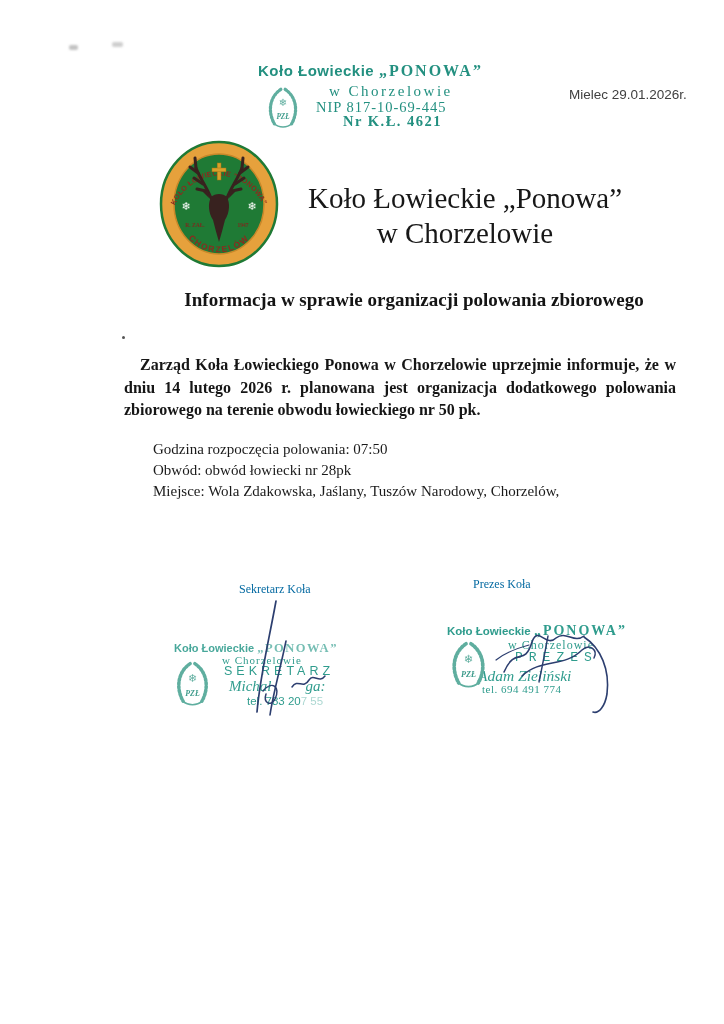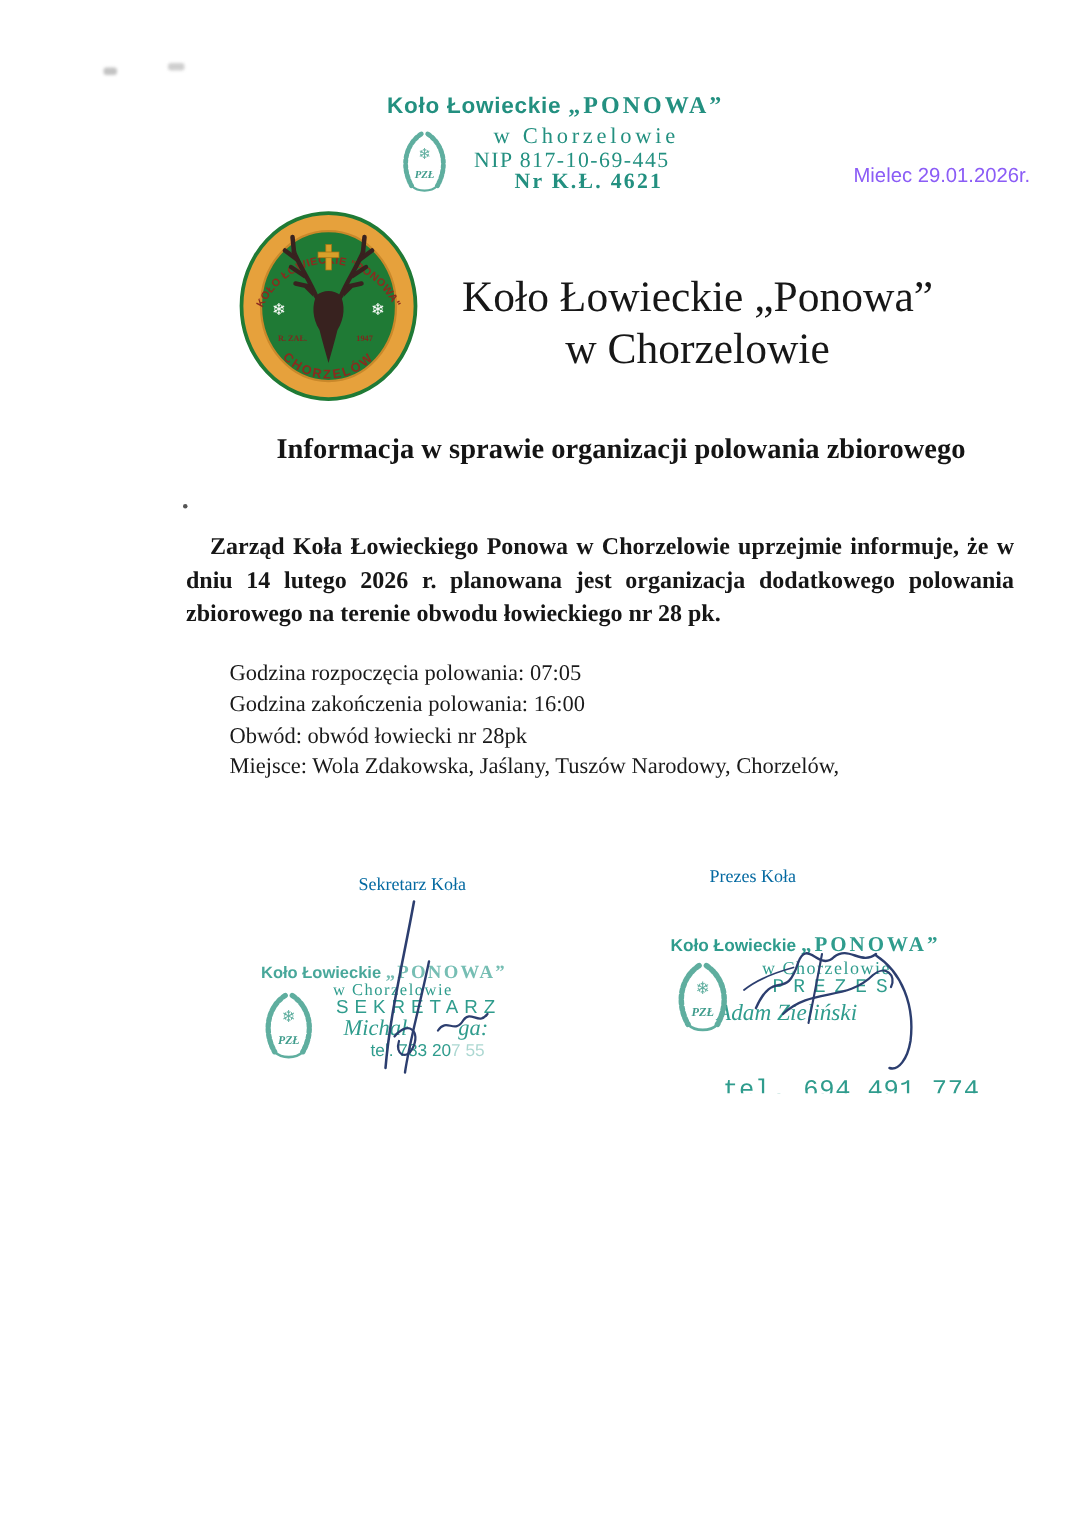--- a/index.html
+++ b/index.html
@@ -19,21 +19,21 @@
 
   
   .stamp-ink { color:#239080; }
   .hs-line1 { left:232px; top:62px; font-family:"Liberation Sans",sans-serif; font-weight:bold; font-size:15px; letter-spacing:.5px; }
   .hs-line1 .stamp-name { font-family:"Liberation Serif",serif; font-size:16px; letter-spacing:2px; }
   .hs-line2 { left:303px; top:83px; font-size:15px; letter-spacing:2.5px; }
   .hs-line3 { left:290px; top:99px; font-family:Liberation Serif, serif; font-size:14.5px; letter-spacing:1px; }
   .hs-line4 { left:317px; top:113px; font-weight:bold; font-size:14.5px; letter-spacing:1.5px; }
   .hs-wreath { left:233px; top:85px; width:48px; height:46px; }
 
-  .dateline { left:543px; top:109px; font-family:"Liberation Sans",sans-serif; font-size:13.5px; color:#8b5cf6; }
+  .dateline { left:543px; top:87px; font-family:"Liberation Sans",sans-serif; font-size:13.5px; color:#404040; }
 
   
   .emblem { left:133px; top:140px; width:120px; height:128px; }
 
   
   .title { left:239px; top:181px; width:400px; text-align:center; font-size:29px; line-height:35px; color:#171717; }
   .heading { left:34px; top:289px; width:708px; text-align:center; font-weight:bold; font-size:19px; color:#141414; }
 
   .paragraph { left:98px; top:354px; width:552px; font-weight:bold; font-size:16px; line-height:22.5px; text-align:justify; text-indent:16px; color:#161616; }
 
@@ -54,21 +54,21 @@
   .ls-name .gap { display:inline-block; width:34px; }
   .ls-tel   { left:207px; top:695px; font-family:"Liberation Sans",sans-serif; font-size:11.5px;padding-left:14px; }
   .ls-tel .faded { opacity:.4; }
   .ls-wreath { left:143px; top:658px; width:47px; height:52px; }
 
   .rs-line1 { left:421px; top:623px; font-family:"Liberation Sans",sans-serif; font-weight:bold; font-size:11.5px; }
   .rs-line1 .stamp-name { font-family:"Liberation Serif",serif; font-size:14px; letter-spacing:2px; }
   .rs-line2 { left:482px; top:638px; font-size:12px; letter-spacing:1px; }
   .rs-role  { left:489px; top:650px; font-family:Liberation Mono, monospace; font-size:13px; letter-spacing:6px; }
   .rs-name  { left:452px; top:667px; font-style:italic; font-size:15.5px; }
-  .rs-tel   { left:456px; top:718px; font-family:Liberation Mono, monospace; font-size:17px; letter-spacing:.5px; }
+  .rs-tel   { left:456px; top:683px; font-family:Liberation Serif, serif; font-size:11px; letter-spacing:.5px; }
   .rs-wreath { left:418px; top:638px; width:49px; height:54px; }
 
   .sig-overlay { left:0; top:0; width:724px; height:1024px; pointer-events:none; }
 </style>
 </head>
 <body>
 
 <svg width="0" height="0" style="position:absolute" aria-hidden="true">
   <defs>
     <symbol id="pzl-wreath" viewBox="0 0 60 64">
@@ -146,25 +146,24 @@
     <text x="84" y="87" text-anchor="middle" font-size="5.5" font-weight="bold" fill="#7c2a1e">1947</text>
   </svg>
 
   <div class="abs title">
     <div>Koło Łowieckie „Ponowa”</div>
     <div>w Chorzelowie</div>
   </div>
 
   <div class="abs heading">Informacja w sprawie organizacji polowania zbiorowego</div>
 
-  <div class="abs paragraph">Zarząd Koła Łowieckiego Ponowa w Chorzelowie uprzejmie informuje, że w dniu 14 lutego 2026 r. planowana jest organizacja dodatkowego polowania zbiorowego na terenie obwodu łowieckiego nr 28 pk.</div>
+  <div class="abs paragraph">Zarząd Koła Łowieckiego Ponowa w Chorzelowie uprzejmie informuje, że w dniu 14 lutego 2026 r. planowana jest organizacja dodatkowego polowania zbiorowego na terenie obwodu łowieckiego nr 50 pk.</div>
 
   <div class="abs details">
-    <div>Godzina rozpoczęcia polowania: 07:05</div>
-    <div>Godzina zakończenia polowania: 16:00</div>
+    <div>Godzina rozpoczęcia polowania: 07:50</div>
     <div>Obwód: obwód łowiecki nr 28pk</div>
     <div>Miejsce: Wola Zdakowska, Jaślany, Tuszów Narodowy, Chorzelów,</div>
   </div>
 
   <div class="abs sig-label sig-label-left">Sekretarz Koła</div>
   <div class="abs sig-label sig-label-right">Prezes Koła</div>
 
   <div class="abs ls-line1 bstamp">
     <span>Koło Łowieckie</span>
     <span class="stamp-name">„PONOWA”</span>

